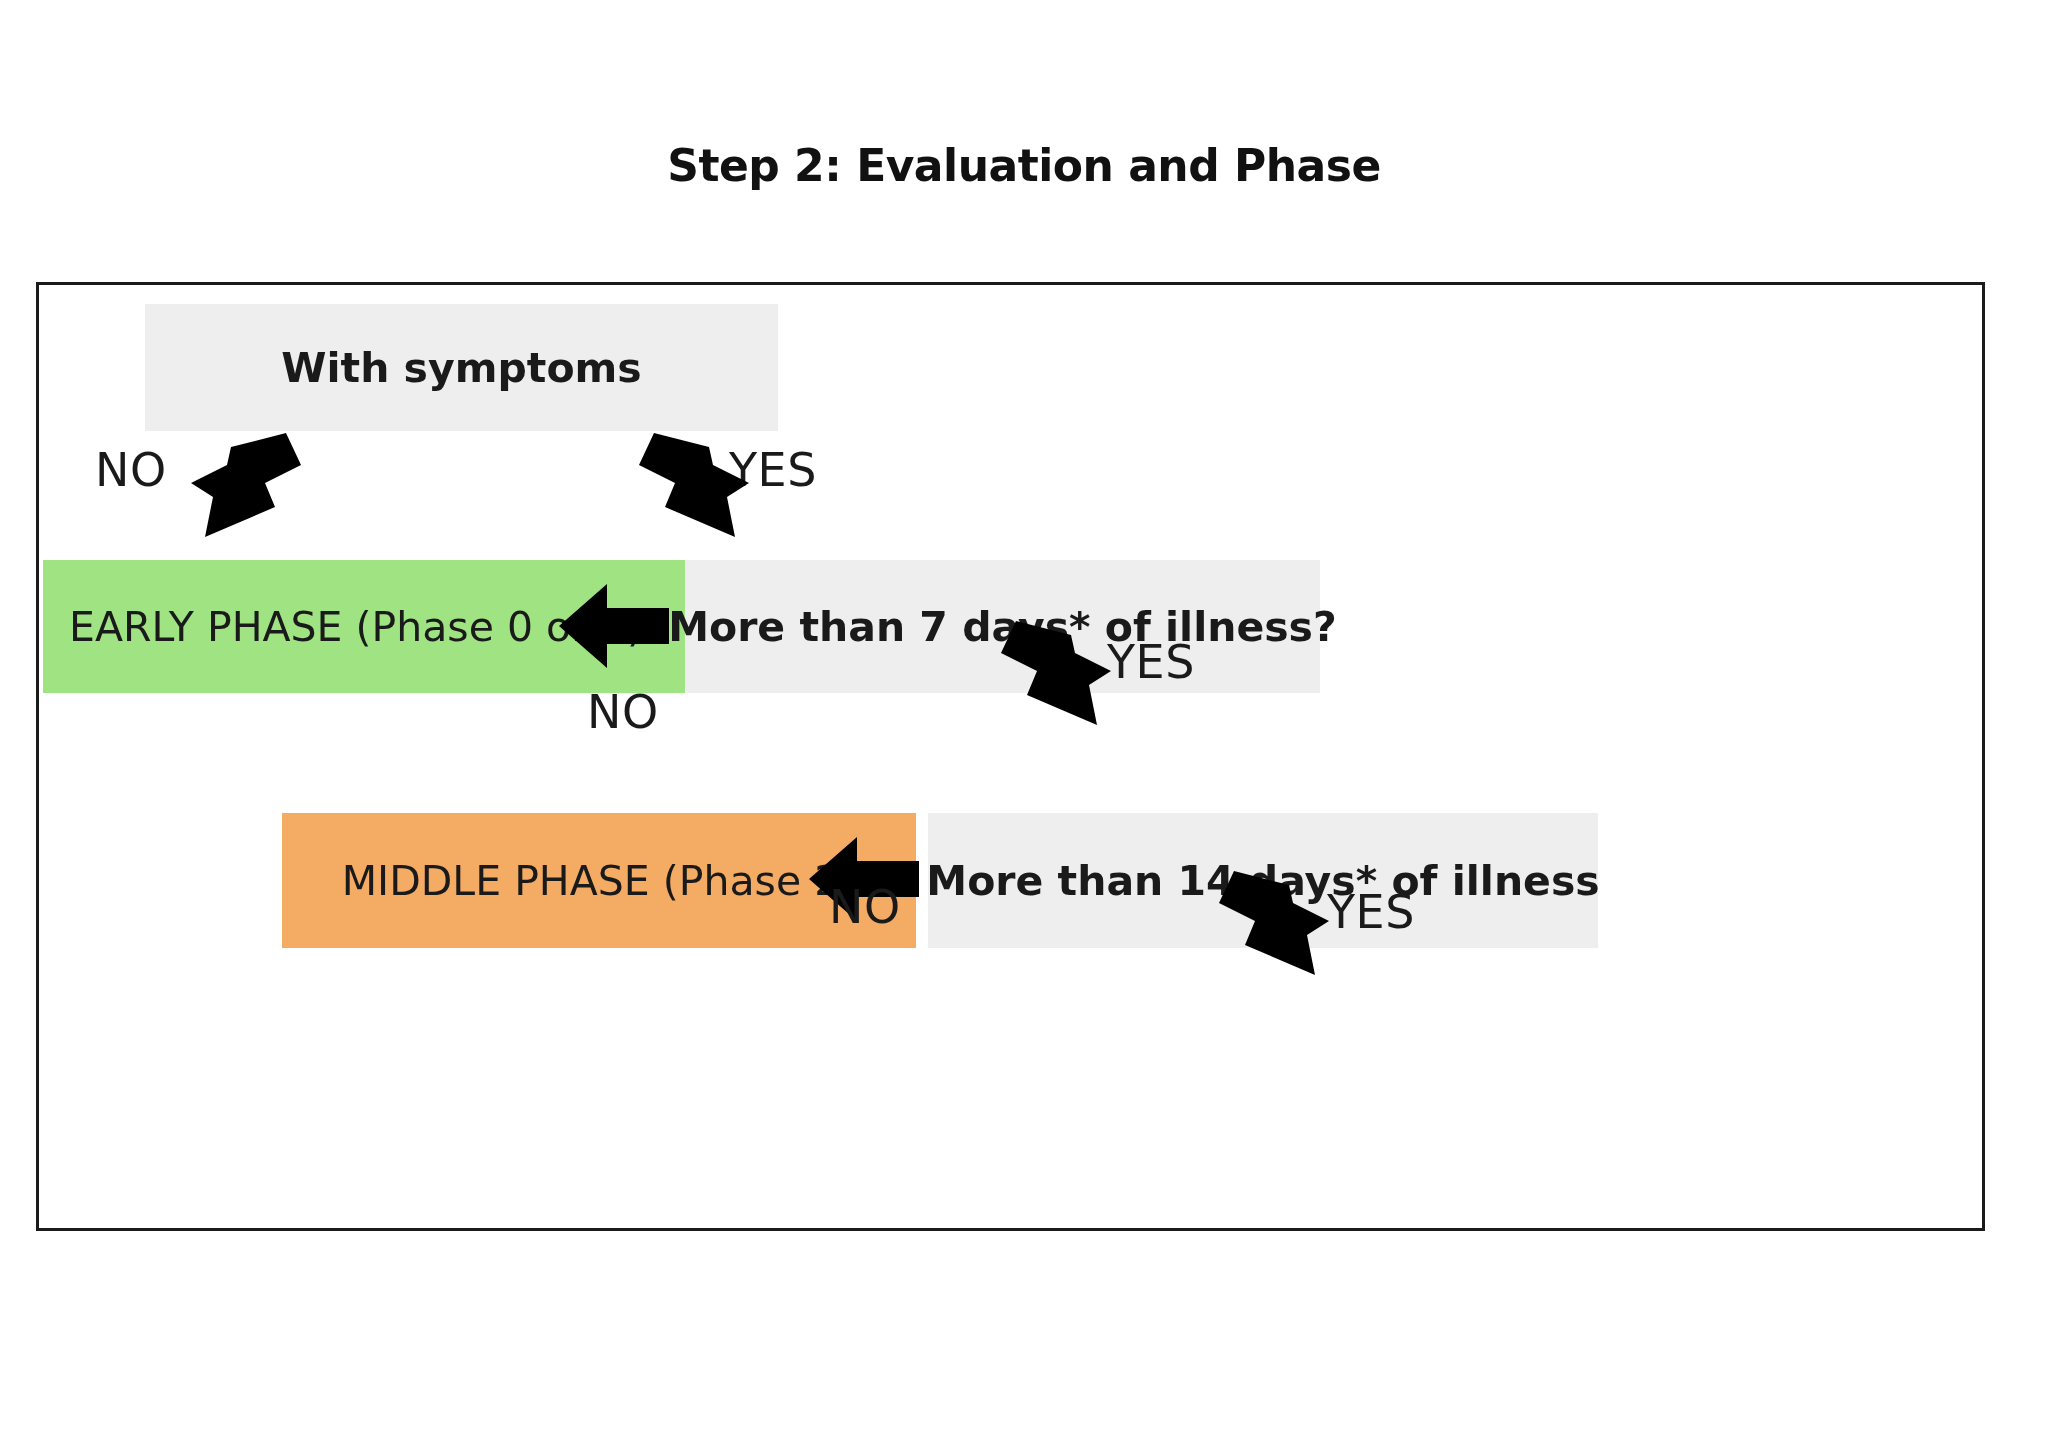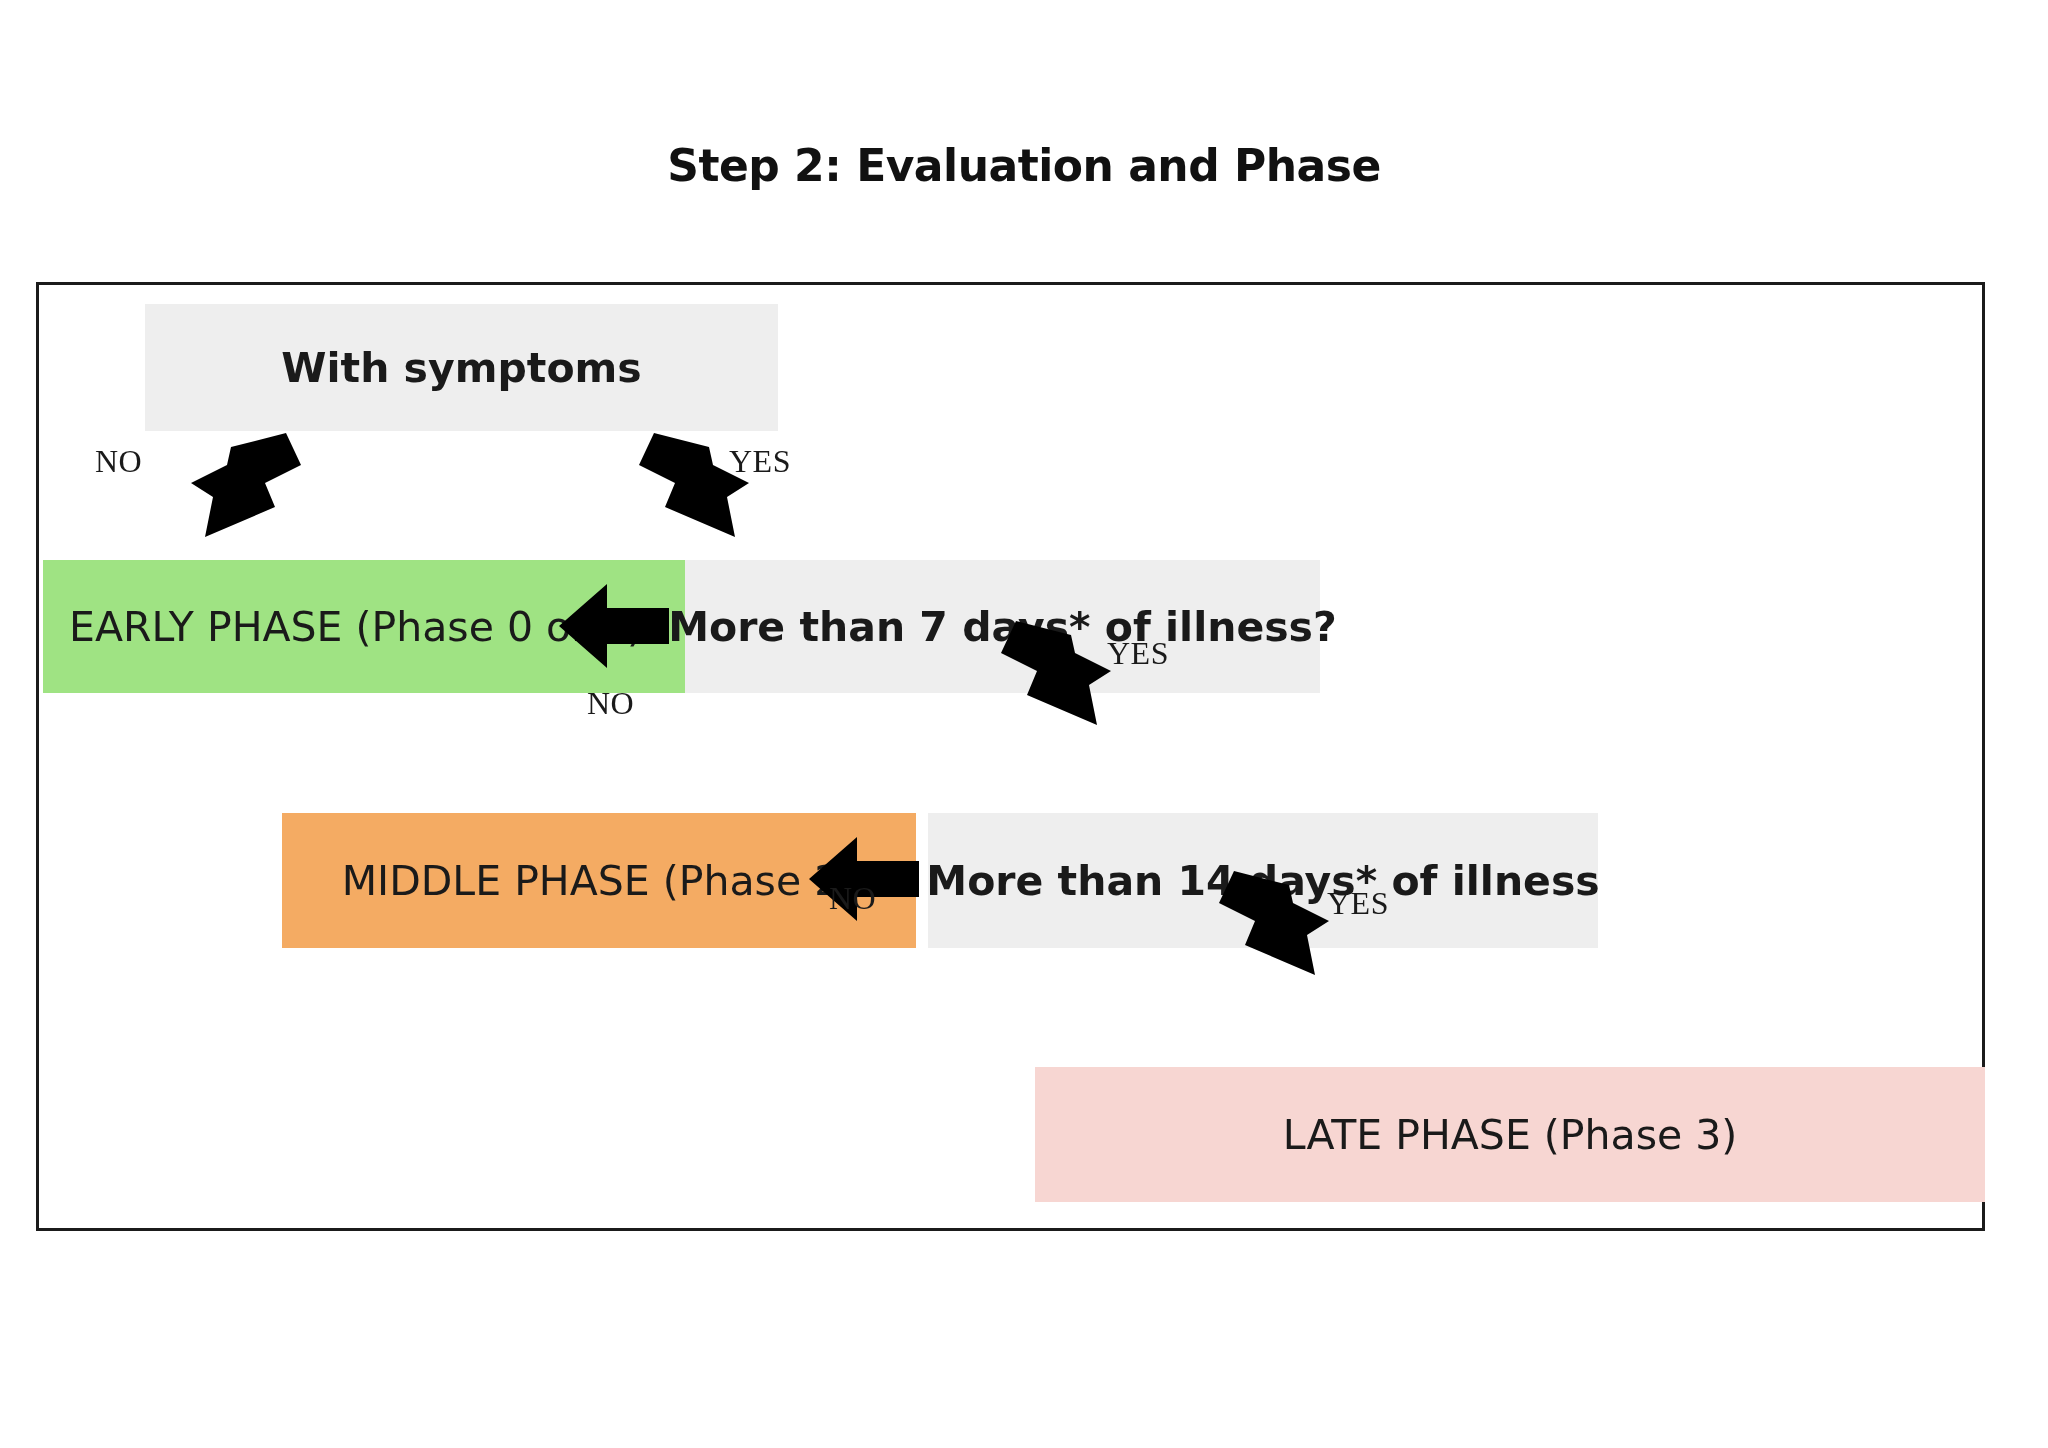--- a/index.html
+++ b/index.html
@@ -75,24 +75,23 @@
     justify-content: center;
   }
   #node-late-phase {
     left: 996px; top: 782px; width: 950px; height: 135px;
     justify-content: center;
   }
 
   
   .edge-label {
     position: absolute;
-    font-size: 32px;
+    font-size: 46px;
     color: #1a1a1a;
     letter-spacing: 0.5px;
-    font-family: Liberation Serif, serif;
   }
   #label-no-1  { left: 56px;   top: 158px; }
   #label-yes-1 { left: 690px;  top: 158px; }
   #label-no-2  { left: 548px;  top: 400px; }
   #label-yes-2 { left: 1068px; top: 350px; }
   #label-no-3  { left: 790px;  top: 595px; }
   #label-yes-3 { left: 1288px; top: 600px; }
 
   
   .arrow {
@@ -162,17 +161,14 @@
   <div class="node node-gray" id="node-more-14">
     <span>More than 14 days* of illness</span>
   </div>
 
   <svg class="arrow" id="arrow-yes-3" width="110" height="120" viewBox="0 0 110 120">
     <polygon fill="#000000" points="15,8 0,40 36,58 26,82 96,112 88,72 110,58 74,40 70,22"></polygon>
   </svg>
 
   <div class="edge-label" id="label-yes-3">YES</div>
 
-  <div class="node node-pink" id="node-late-phase">
-    <span>LATE PHASE (Phase 3)</span>
-  </div>
 
 </div>
 
 </body></html>

